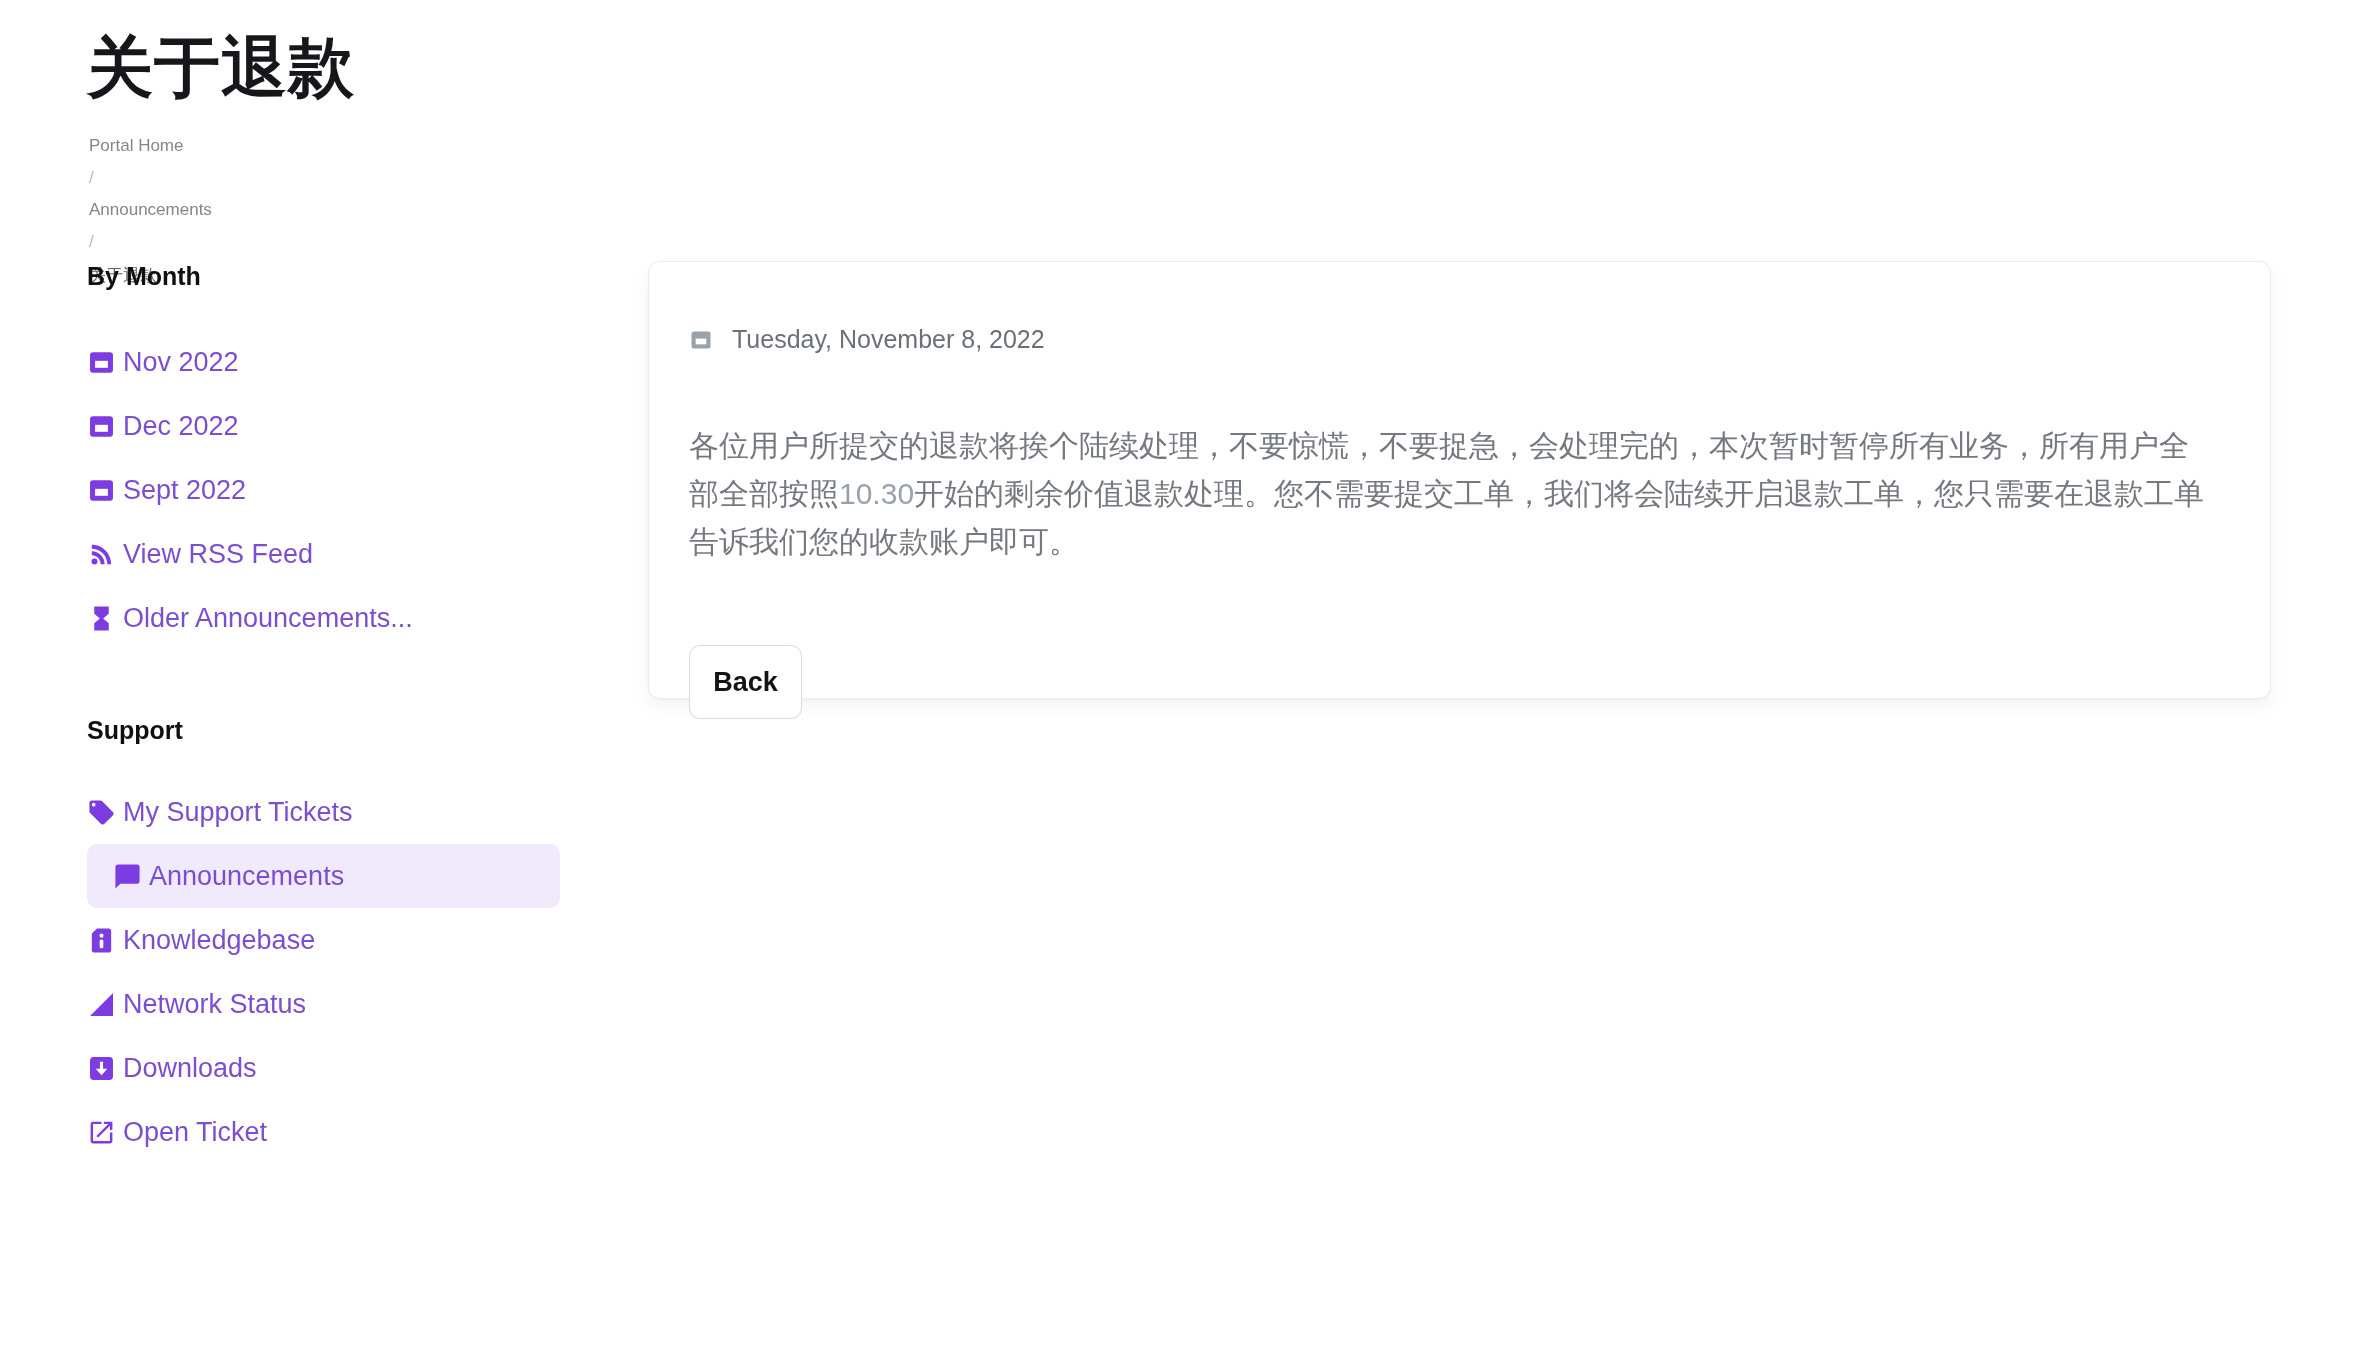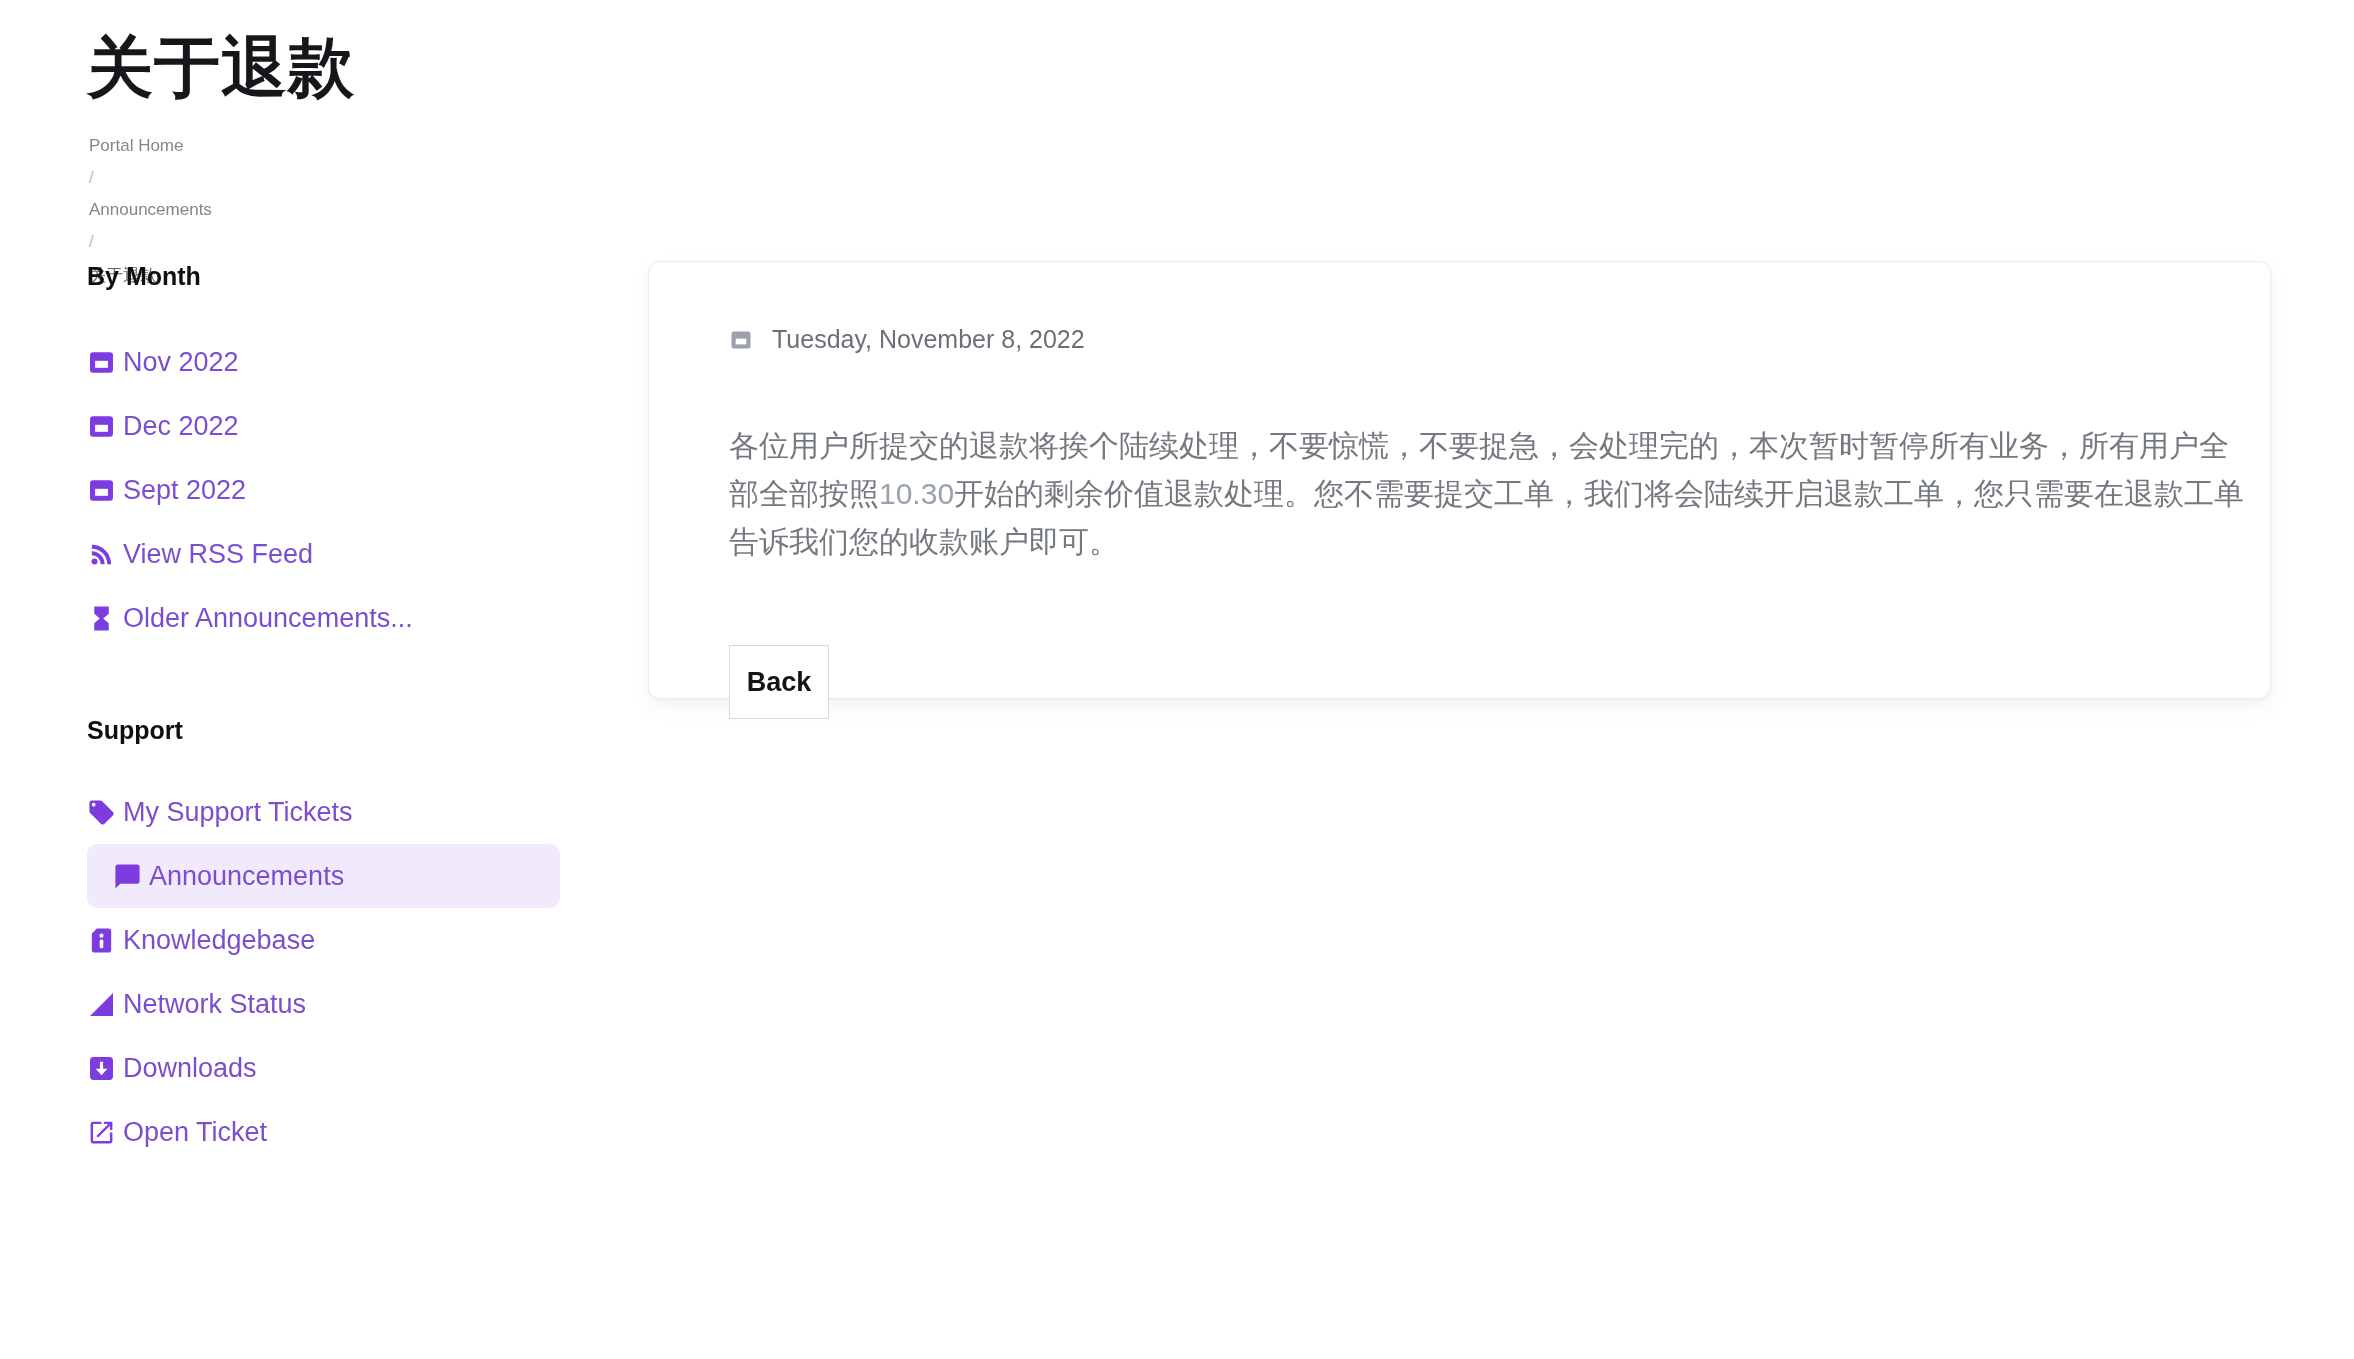--- a/index.html
+++ b/index.html
@@ -57,37 +57,37 @@
     white-space:nowrap;
   }
   .side-item.active{
     background:var(--active-bg);border-radius:10px;padding-left:26px;
   }
 
   .card{
     position:absolute;left:648px;top:261px;width:1623px;height:438px;
     background:#fff;border:1px solid var(--card-border);border-radius:12px;
     box-shadow:0 8px 18px rgba(130,130,155,0.09), 0 1px 3px rgba(0,0,0,0.04);
-    padding:63px 52px 0 80px;
+    padding:63px 52px 0 40px;
   }
   .date-row{display:flex;align-items:center;gap:19px;}
   .date-row .icon{width:24px;height:24px;color:#9aa1ab;display:inline-flex;}
   .date-row .icon svg{width:24px;height:24px;display:block;}
   .date-text{font-size:25px;color:#6b7078;}
   .announcement-body{
     margin-top:68px;width:1520px;
     font-size:30px;line-height:48px;color:var(--muted);
     text-align:justify;text-justify:none;text-align:left;
     word-break:normal;overflow-wrap:anywhere;
   }
   .announcement-body .num{color:var(--muted-light);}
   .back-button{
     margin-top:79px;
-    width:100px;height:74px;
-    background:#fff;border:1px solid #d9d9de;border-radius:0;
+    width:113px;height:74px;
+    background:#fff;border:1px solid #d9d9de;border-radius:11px;
     font-family:"Liberation Sans", sans-serif;
     font-size:27px;font-weight:600;color:#141417;
     display:flex;align-items:center;justify-content:center;
     cursor:pointer;
   }
 </style>
 </head>
 <body>
 
 <h1 class="page-title">关于退款</h1>

